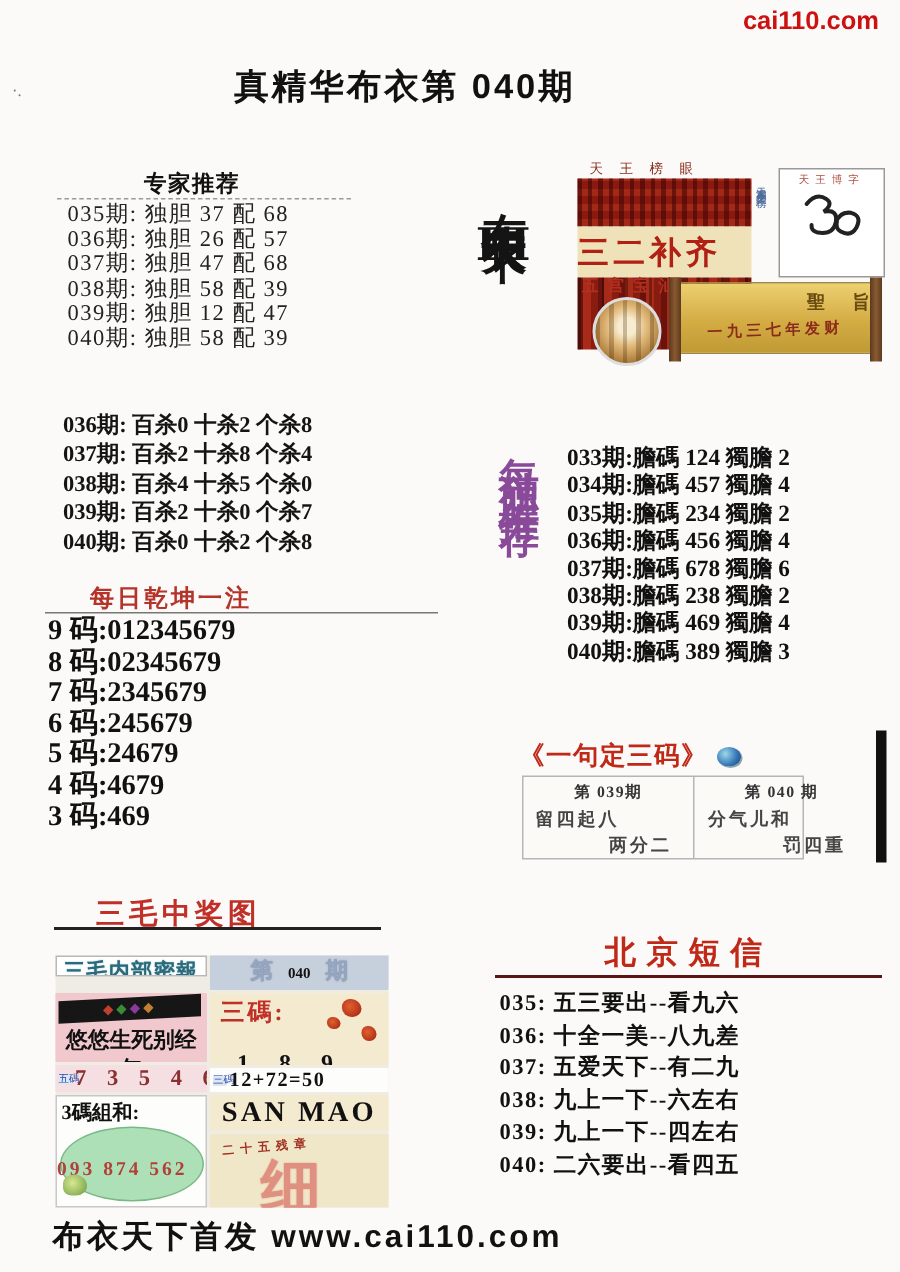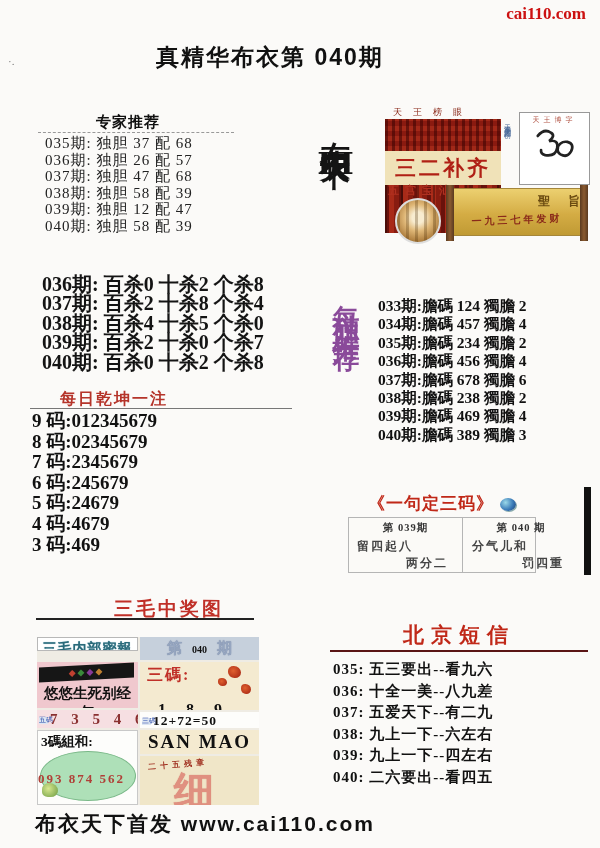--- a/index.html
+++ b/index.html
@@ -6,40 +6,40 @@
   html,body { background:#e9e7e3; }
   #page {
     position:relative; width:600px; height:848px; margin:0 auto;
     background:#fbfaf8; overflow:hidden;
     font-family:"Liberation Serif","DejaVu Serif",serif; color:#1a1a1a;
   }
   .abs { position:absolute; }
   .vert { writing-mode:vertical-rl; text-orientation:upright; }
 
   
-  .top-url { top:4px; right:14px; font-family:Liberation Serif, serif;
+  .top-url { top:4px; right:14px; font-family:Liberation Sans, sans-serif;
     font-weight:bold; font-size:17px; color:#cc1111; }
   .artifact { top:55px; left:8px; font-size:11px; color:#777; }
   .main-title { top:42px; left:0; width:540px; text-align:center;
     font-family:"Liberation Sans","DejaVu Sans",sans-serif;
     font-size:23px; font-weight:bold; letter-spacing:2px; color:#111; }
 
   
   .sec-title-sm { font-weight:bold; font-size:15px; color:#111; letter-spacing:1px; }
   .expert-title { top:113px; left:96px; }
   .expert-underline { top:132px; left:38px; width:196px; border-bottom:1px dashed #999; }
   .expert-rows { top:135px; left:45px; font-size:15px; line-height:16.6px; color:#222; letter-spacing:1px; }
   .kill-title { top:256px; left:30px; font-size:13px; font-weight:bold; color:#7a1a2a; letter-spacing:1px; }
-  .kill-rows { top:275px; left:42px; font-size:20px; font-weight:600; line-height:19.4px; color:#141414; }
+  .kill-rows { top:275px; left:42px; font-size:15px; font-weight:600; line-height:19.4px; color:#141414; }
   .daily-title { top:389px; left:60px; width:180px; text-align:left;
     font-size:16px; font-weight:bold; color:#b5342a; letter-spacing:2px; }
   .daily-underline { top:408px; left:30px; width:262px; border-bottom:1px solid #777; }
   .daily-rows { top:411px; left:32px; font-size:19px; font-weight:bold; line-height:20.6px; color:#111; }
 
-  .sanmao-title { top:596px; left:64px; width:160px; text-align:right;
+  .sanmao-title { top:596px; left:64px; width:160px; text-align:left;
     font-size:19px; font-weight:bold; color:#c03028; letter-spacing:3px; }
   .sanmao-underline { top:618px; left:36px; width:218px; border-bottom:2px solid #222; }
 
   
   .sm-box { top:637px; left:37px; width:222px; height:168px; background:#efece4; }
   .sm-cell { position:absolute; overflow:hidden; }
   .sm-secret { left:0; top:0; width:101px; height:14px; background:#fff; border:1px solid #b8b8b8;
     font-size:14px; font-weight:bold; color:#2a6a7a; text-align:center; line-height:21px; letter-spacing:1px;
     text-shadow:0 0 1px #7ab0c0; }
   .sm-pink { left:0; top:25px; width:101px; height:46px; background:#f0c8ce; }
@@ -80,21 +80,21 @@
   
   .buyi-title { top:118px; left:314px; height:300px; font-size:30px; font-weight:bold; color:#141414;
     letter-spacing:7px; font-family:"Liberation Serif","DejaVu Serif",serif; }
   .redblock-top { top:106px; left:393px; width:110px; font-size:9px; color:#8a2a1a; letter-spacing:11px; white-space:nowrap; }
   .red-block { top:119px; left:385px; width:116px; height:114px; }
   .red-strip-top { position:absolute; left:0; top:0; width:100%; height:32px;
     background:
       repeating-linear-gradient(90deg, rgba(50,0,0,.5) 0 3px, rgba(0,0,0,0) 3px 7px),
       repeating-linear-gradient(0deg, #a22818 0 5px, #8a1a10 5px 10px); }
   .red-band { position:absolute; left:0; top:32px; width:100%; height:34px; background:#f0e2b8;
-    text-align:center; line-height:34px; font-size:21px; font-weight:bold; color:#b02015; letter-spacing:3px; }
+    line-height:34px; font-size:21px; font-weight:bold; color:#b02015; letter-spacing:3px; }
   .red-strip-bottom { position:absolute; left:0; top:66px; width:100%; height:48px;
     background:
       repeating-linear-gradient(90deg, rgba(0,0,0,.3) 0 2px, rgba(0,0,0,0) 2px 16px),
       repeating-linear-gradient(90deg, #6a120c 0 4px, #a82a18 4px 9px, #881c10 9px 14px); }
   .side-strip { top:119px; left:502px; height:86px; font-size:7px; color:#4a6a9a; letter-spacing:1px; }
   .white-box { top:112px; left:519px; width:71px; height:73px; background:#fff; border:1px solid #999; }
   .white-box-top { position:absolute; left:0; top:2px; width:100%; text-align:center;
     font-size:7px; color:#b05040; letter-spacing:4px; }
   .scribble { position:absolute; left:8px; top:12px; transform:rotate(-6deg); }
   .seal-glyphs { top:183px; left:388px; font-size:11px; font-weight:bold; color:#b03020; letter-spacing:6px; }
@@ -109,21 +109,21 @@
   .banner-title { position:absolute; left:12px; top:4px; width:100%; text-align:right;
     font-size:12px; font-weight:bold; color:#6a4a10; letter-spacing:18px; text-indent:18px; }
   .banner-sub { position:absolute; left:0; top:24px; width:100%; text-align:center;
     font-size:10px; font-weight:bold; color:#8a2a1a; letter-spacing:3px; transform:rotate(-2deg); }
 
   
   .dandan-title { top:283px; left:328px; height:200px; font-size:27px; font-weight:bold; color:#8a4a9a; letter-spacing:10px; }
   .dandan-rows { top:297px; left:378px; font-size:15.5px; font-weight:bold; line-height:18.4px; color:#111; }
 
   
-  .sentence-title { top:492px; left:368px; font-size:17px; font-weight:bold; color:#c02818; letter-spacing:1px; white-space:nowrap; }
+  .sentence-title { top:492px; left:346px; font-size:17px; font-weight:bold; color:#c02818; letter-spacing:1px; white-space:nowrap; }
   .globe-icon { display:inline-block; width:16px; height:13px; border-radius:50%; vertical-align:-2px; margin-left:6px;
     background:radial-gradient(circle at 35% 35%, #9ad8e8, #3a7ab8 55%, #1a3a70); box-shadow:1px 1px 0 #8aa; }
   .sentence-box { top:517px; left:348px; width:188px; height:56px; background:#fbfaf7; border:1px solid #b5b5b5; }
   .sent-cell { position:absolute; top:0; width:114px; height:100%; }
   .sent-left { left:0; border-right:1px solid #b5b5b5; }
   .sent-right { left:115px; }
   .sent-period { position:absolute; left:0; top:3px; width:100%; text-align:center;
     font-size:10.5px; font-weight:bold; color:#333; letter-spacing:1px; }
   .sent-line1 { position:absolute; left:8px; top:20px; font-size:12px; font-weight:bold; color:#444; letter-spacing:2px; }
   .sent-line2 { position:absolute; right:14px; top:37px; font-size:12px; font-weight:bold; color:#444; letter-spacing:2px; }

